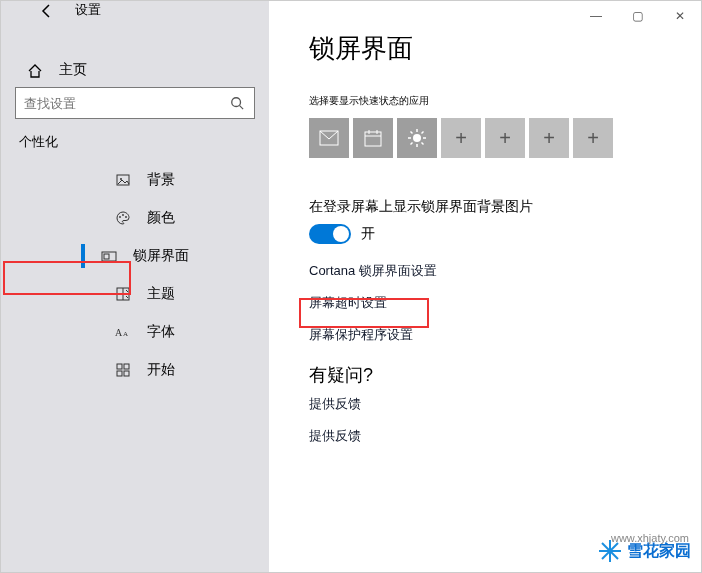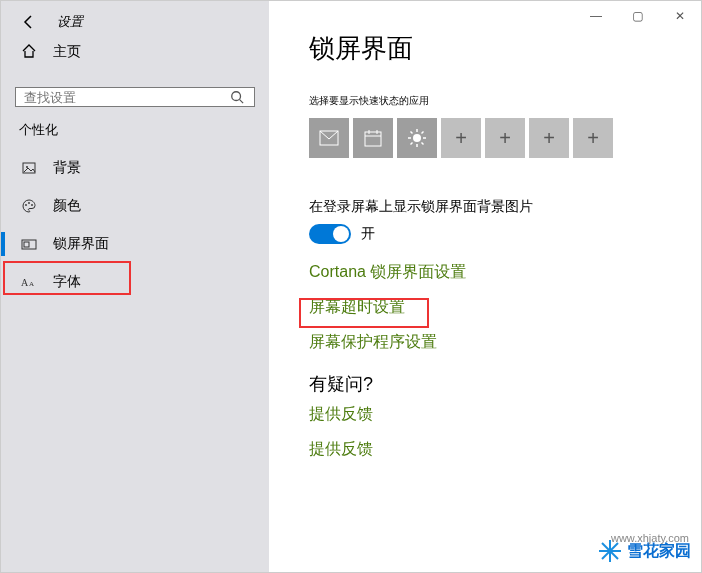--- a/index.html
+++ b/index.html
@@ -27,45 +27,44 @@
     background: #e0e0e4;
     display: flex;
     flex-direction: column;
     padding: 0;
     position: relative;
   }
 
   
   .title-row {
     display: flex;
-    align-items: center;
+    align-items: flex-start;
     height: 42px;
-    padding-left: 18px;
-    font-style: italic;
+    padding-left: 36px;
   }
   .back-arrow {
     width: 20px; height: 20px;
     display:flex; align-items:center; justify-content:center;
     font-size: 14px;
     margin-right: 18px;
   }
   .win-title { font-size: 13px; }
 
   .home-row {
     display: flex;
-    align-items: flex-start;
+    align-items: flex-end;
     height: 36px;
-    padding-left: 18px;
+    padding-left: 24px;
   }
   .home-row .ico { width: 20px; margin-right: 14px; display:flex; align-items:center; justify-content:center;}
   .home-row span.text { font-size: 14px; }
 
   .search-box {
     margin: 8px 14px 14px 14px;
-    height: 20px;
+    height: 32px;
     border: 1px solid #7a7a7a;
     background: #fff;
     display: flex;
     align-items: center;
     padding: 0 8px;
   }
   .search-box input {
     flex: 1;
     border: none;
     outline: none;
@@ -74,21 +73,21 @@
     background: transparent;
     font-family: inherit;
   }
   .search-box .mag { width: 16px; color: #555; }
 
   .section-header {
     padding: 0 18px 10px 18px;
     font-size: 13px;
   }
 
-  .nav-list { display:flex; flex-direction:column; }
+  .nav-list { display:flex; flex-direction:column;align-items:center; }
   .nav-item {
     display:flex;
     align-items:center;
     height: 38px;
     padding-left: 18px;
     font-size: 14px;
     position: relative;
   }
   .nav-item .ico { width: 20px; margin-right: 14px; display:flex; align-items:center; justify-content:center; color:#333;}
   .nav-item.selected {
@@ -176,22 +175,22 @@
     content:"";
     position:absolute;
     right:2px; top:2px;
     width:16px; height:16px;
     border-radius:50%;
     background:#fff;
   }
   .toggle-text { font-size: 14px; }
 
   .link {
-    color: #4d7c0f;
-    font-size: 16px;
+    color: #0f172a;
+    font-size: 13px;
     margin-bottom: 14px;
     display:block;
   }
 
   .sub-heading {
     font-size: 18px;
     margin-top: 19px;
     margin-bottom: 8px;
   }
 
@@ -284,26 +283,47 @@
         <span class="ico">
             <svg width="16" height="16" viewBox="0 0 16 16">
               <rect x="1" y="4" width="14" height="9" stroke="#333" fill="none"></rect>
               <rect x="3" y="6" width="5" height="5" stroke="#333" fill="none"></rect>
             </svg>
           </span>
         <span>锁屏界面</span>
       </div>
       <div class="nav-item">
         <span class="ico">
+            <svg width="16" height="16" viewBox="0 0 16 16">
+              <rect x="2" y="2" width="12" height="12" stroke="#333" fill="none"></rect>
+              <path d="M8 2 V14" stroke="#333"></path>
+              <path d="M11 4 L13 6 M11 7 L13 9 M11 10 L13 12" stroke="#333"></path>
+            </svg>
+          </span>
+        <span>主题</span>
+      </div>
+      <div class="nav-item">
+        <span class="ico">
             <svg width="16" height="12" viewBox="0 0 16 12">
               <text x="0" y="10" font-size="10" font-family="serif" fill="#333">A</text>
               <text x="8" y="10" font-size="7" font-family="serif" fill="#333">A</text>
             </svg>
           </span>
         <span>字体</span>
+      </div>
+      <div class="nav-item">
+        <span class="ico">
+            <svg width="16" height="16" viewBox="0 0 16 16">
+              <rect x="2" y="2" width="5" height="5" fill="none" stroke="#333"></rect>
+              <rect x="9" y="2" width="5" height="5" fill="none" stroke="#333"></rect>
+              <rect x="2" y="9" width="5" height="5" fill="none" stroke="#333"></rect>
+              <rect x="9" y="9" width="5" height="5" fill="none" stroke="#333"></rect>
+            </svg>
+          </span>
+        <span>开始</span>
       </div>
     </div>
 
     <div class="red-outline sidebar-box"></div>
   </div>
 
   <div class="content">
 
     <div class="window-controls">
       <div>—</div>

